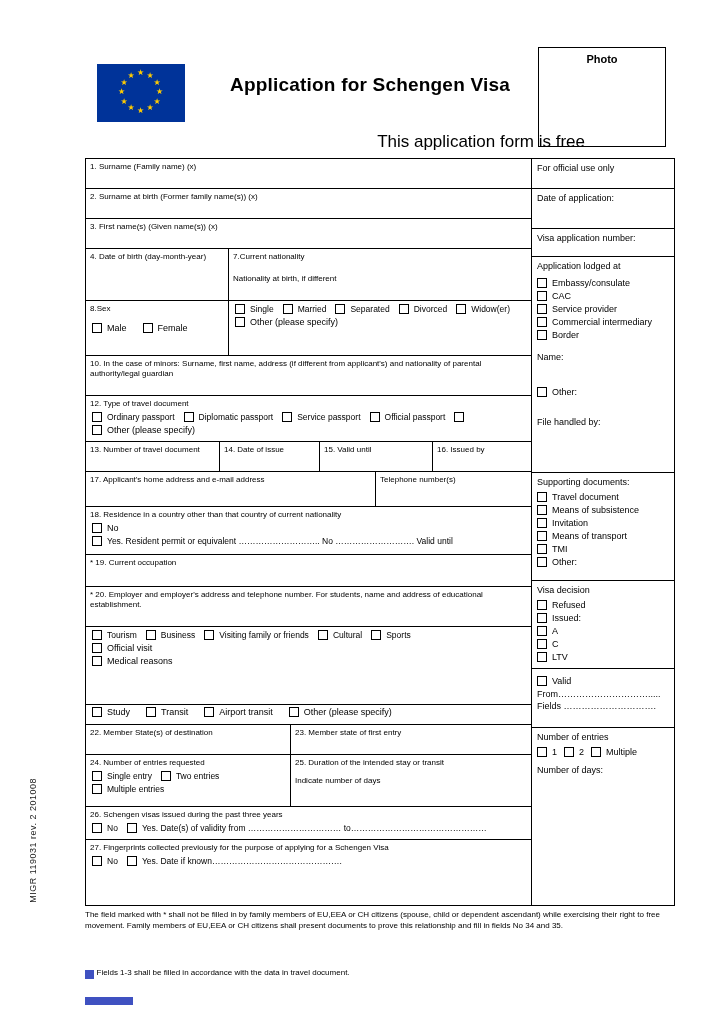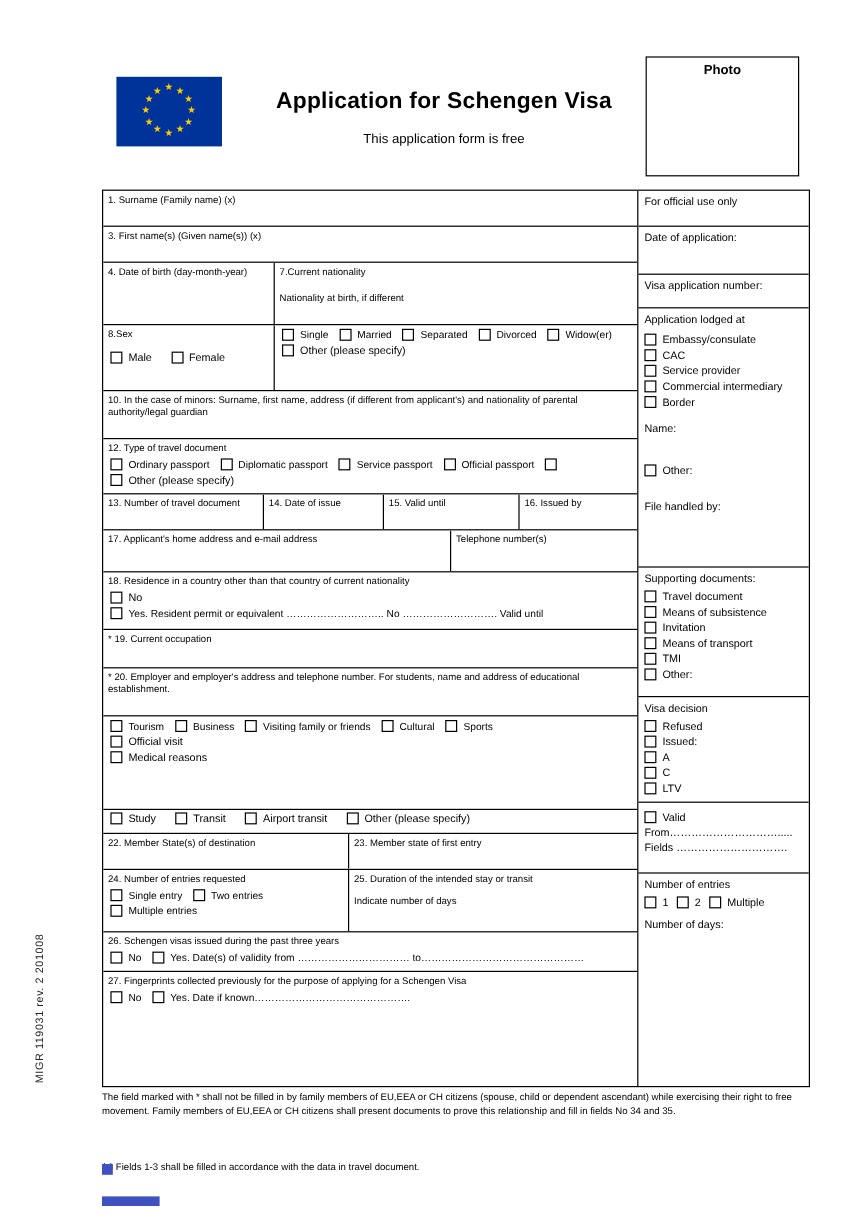--- a/index.html
+++ b/index.html
@@ -1,21 +1,21 @@
 <!DOCTYPE html>
 <html><head>
 <meta charset="utf-8">
 <style>
   *{margin:0;padding:0;box-sizing:border-box}
   html,body{background:#fff}
   body{width:723px;height:1024px;position:relative;font-family:"Liberation Sans","DejaVu Sans",sans-serif;color:#000}
   .flag{position:absolute;left:97px;top:64px;width:88px;height:58px;background:#003399}
   .star{position:absolute;color:#ffcc00;font-size:8px;line-height:8px}
   .hd-title{position:absolute;left:155px;top:74px;width:430px;text-align:center;font-size:19px;font-weight:bold;letter-spacing:.2px}
-  .hd-sub{position:absolute;left:155px;top:110px;width:430px;text-align:center;font-size:11px}
+  .hd-sub{position:absolute;left:155px;top:132px;width:430px;text-align:right;font-size:17px}
   .photo{position:absolute;left:538px;top:47px;width:128px;height:100px;border:1px solid #000;text-align:center}
   .photo .lab{font-weight:bold;font-size:11px;padding-top:5px}
   .side{position:absolute;left:28px;top:778px;writing-mode:vertical-rl;transform:rotate(180deg);font-size:9px;white-space:nowrap;letter-spacing:.5px;color:#222}
   .form{position:absolute;left:85px;top:158px;width:590px;height:748px;border:1px solid #000;display:flex;overflow:hidden}
   .main-col{width:446px;border-right:1px solid #000;display:flex;flex-direction:column}
   .off-col{flex:1;display:flex;flex-direction:column}
   .row{border-bottom:1px solid #000;overflow:hidden;flex:none}
   .row.last-row{border-bottom:none;flex:1}
   .cells{display:flex}
   .cell{border-right:1px solid #000;overflow:hidden}
@@ -63,20 +63,23 @@
   <div class="side">MIGR 119031  rev. 2  201008</div>
 
   <div class="form">
 
     <div class="main-col">
 
       <div class="row" style="height:30px">
         <div class="fl">1. Surname (Family name) (x)</div>
       </div>
 
+      <div class="row" style="height:30px">
+        <div class="fl">2. Surname at birth (Former family name(s)) (x)</div>
+      </div>
 
       <div class="row" style="height:30px">
         <div class="fl">3. First name(s) (Given name(s)) (x)</div>
       </div>
 
       <div class="row cells" style="height:52px">
         <div class="cell" style="width:143px">
           <div class="fl">4. Date of birth (day-month-year)</div>
         </div>
         <div class="cell last">

